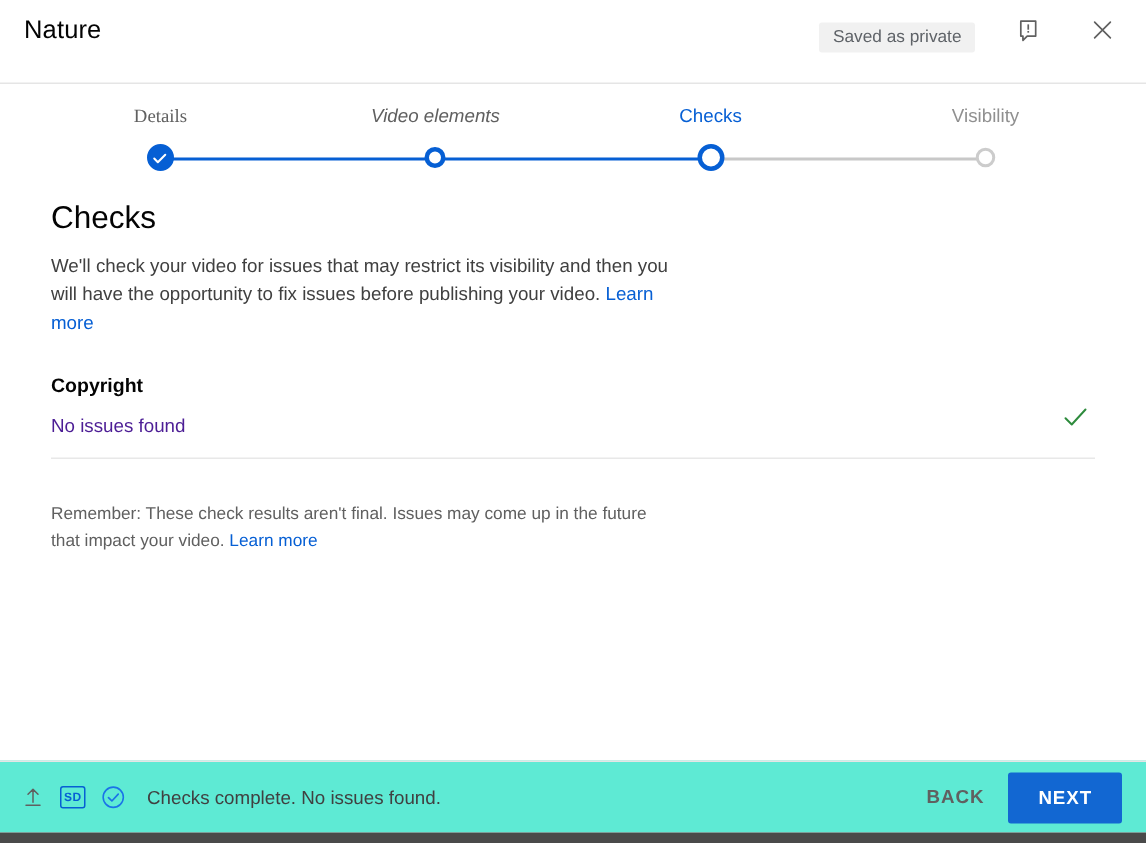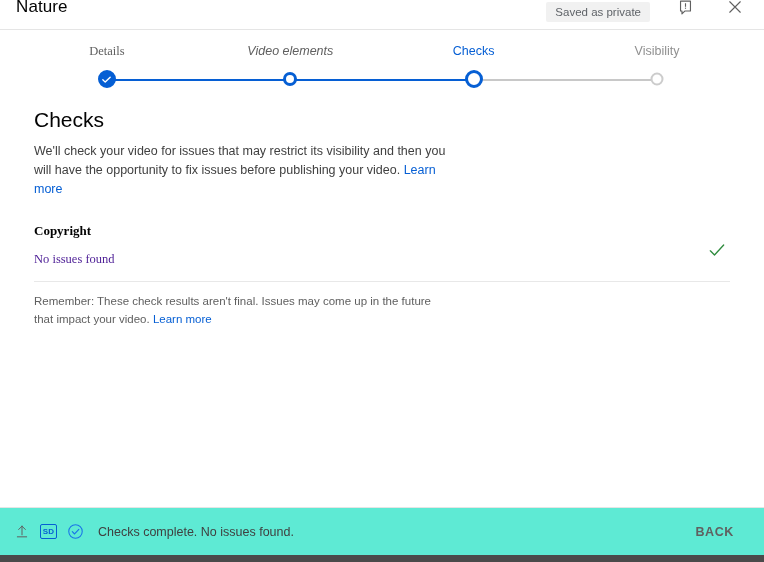--- a/index.html
+++ b/index.html
@@ -11,21 +11,21 @@
     height: 562px;
     background: #ffffff;
     font-family: "Liberation Sans", sans-serif;
     color: #030303;
     overflow: hidden;
     position: relative;
   }
 
   
   .dialog-header {
-    height: 30px;
+    height: 56px;
     box-sizing: border-box;
     border-bottom: 1px solid #e5e5e5;
     display: flex;
     align-items: center;
     padding: 0 14px 15px 16px;
   }
   .dialog-title {
     font-size: 17px;
     font-weight: 400;
     color: #030303;
@@ -139,22 +139,21 @@
   }
   a.link {
     color: #065fd4;
     text-decoration: none;
     cursor: pointer;
   }
 
   .check-row {
     margin-top: 24px;
     display: flex;
-    align-items: center;
-    font-family: Liberation Serif, serif;
+    align-items: flex-end;
   }
   .check-col { flex: 1; }
   .check-name {
     font-size: 13px;
     font-weight: bold;
     color: #030303;
     margin-bottom: 13px;
   }
   .check-result {
     font-size: 12.5px;
@@ -169,21 +168,21 @@
     margin-top: 10px;
   }
 
   .divider {
     height: 1px;
     background: #e8e8e8;
     margin: 14px 0 0 0;
   }
 
   .remember {
-    margin-top: 10px;
+    margin-top: 28px;
     font-size: 11.5px;
     line-height: 18px;
     color: #606060;
     max-width: 400px;
   }
 
   .feedback-row {
     margin-top: 7px;
     display: flex;
     justify-content: flex-end;
@@ -357,16 +356,17 @@
     <div style="display:flex;align-items:center;">
       <svg width="17" height="17" viewBox="0 0 24 24" aria-hidden="true">
         <circle cx="12" cy="12" r="9.5" fill="none" stroke="#1a73e8" stroke-width="1.5"></circle>
         <path d="M7.5 12.3l3.2 3.2 6-6.4" fill="none" stroke="#1a73e8" stroke-width="1.6" stroke-linecap="round" stroke-linejoin="round"></path>
       </svg>
     </div>
   </div>
   <div class="footer-status">Checks complete. No issues found.</div>
   <div class="footer-actions">
     <button class="btn-text">BACK</button>
+    <button class="btn-primary">NEXT</button>
   </div>
 </div>
 
 <div class="bottom-bar"></div>
 
 </body></html>

